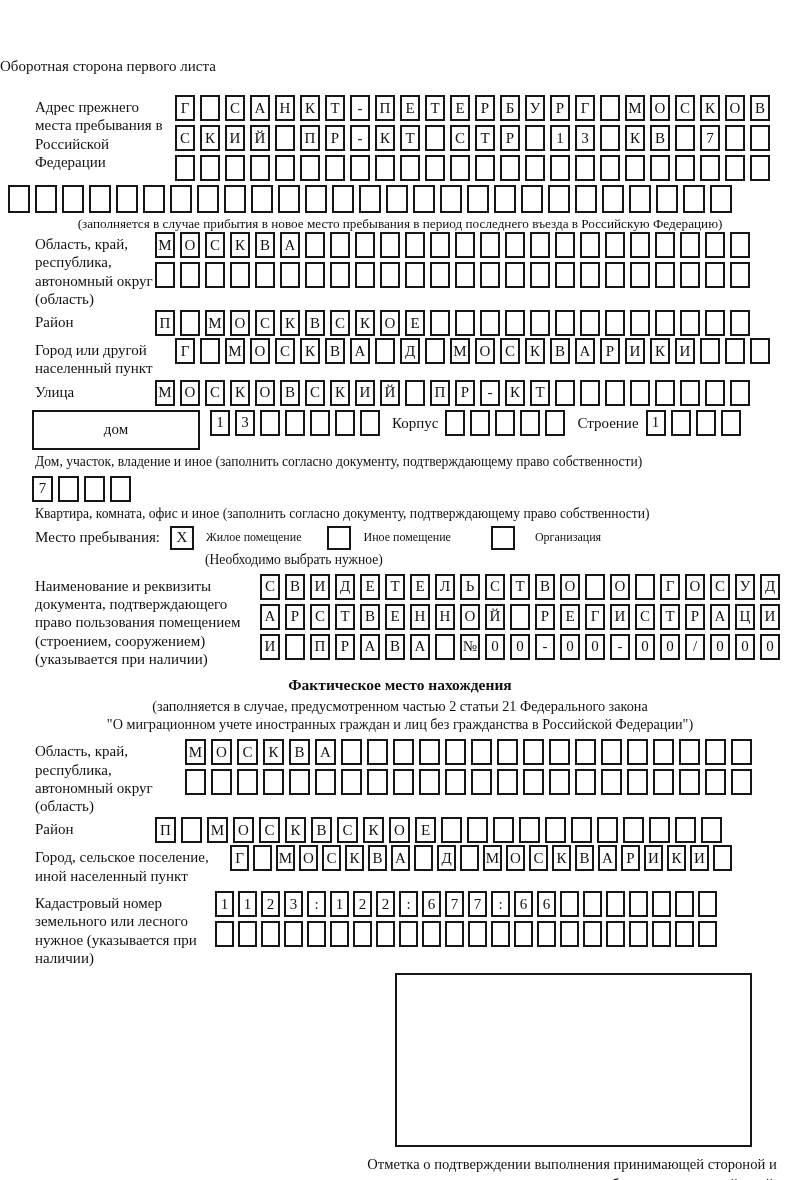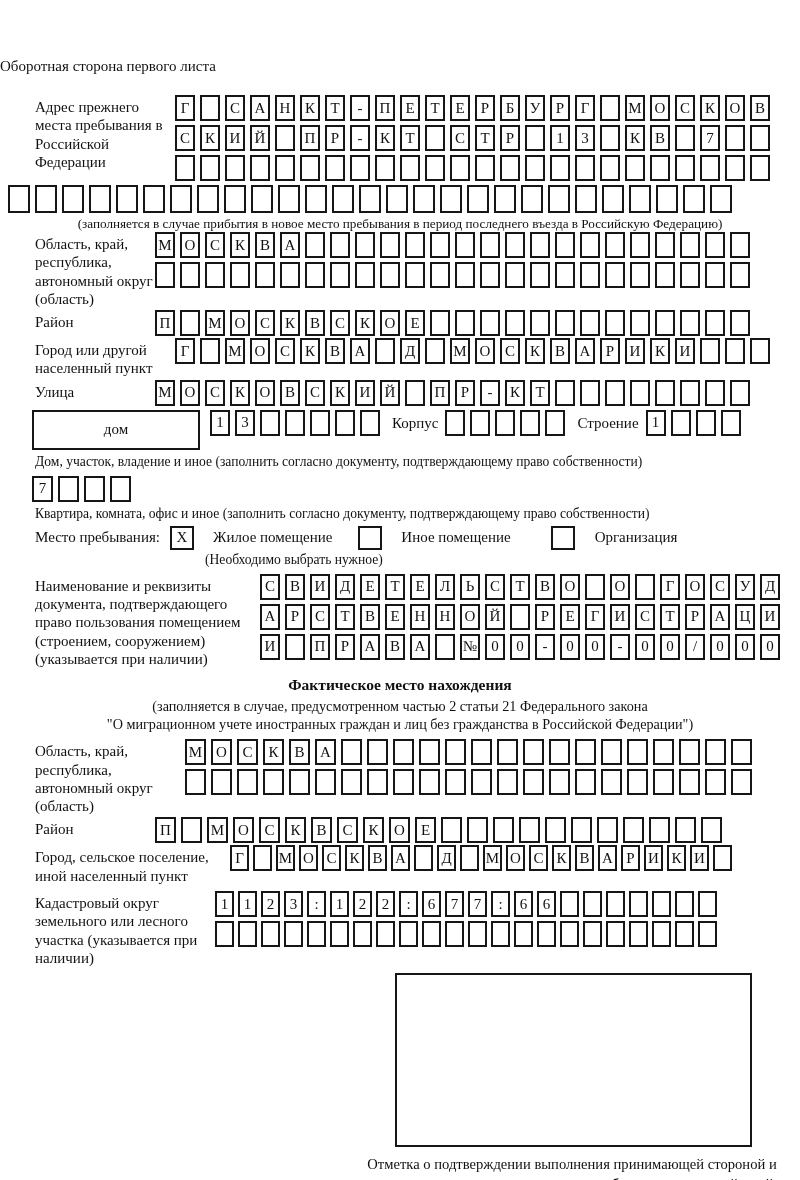--- a/index.html
+++ b/index.html
@@ -29,21 +29,21 @@
   .widebox{
     box-sizing:border-box;border:2px solid #161616;height:40px;
     display:flex;align-items:center;justify-content:center;font-size:15px;background:#fff;
   }
   .inline-lbl{font-size:15px;line-height:26px;margin:0 7px;}
   .chk{
     width:24px;height:24px;box-sizing:border-box;border:2px solid #161616;
     display:flex;align-items:center;justify-content:center;font-size:15px;background:#fff;
   }
   .chkrow{display:flex;align-items:center;margin:4px 0 0 35px;}
-  .chkrow .opt-lbl{font-size:15px;margin:0 14px 0 19px;}
+  .chkrow .opt-lbl{font-size:12px;margin:0 14px 0 12px;}
   .chkrow .lead-lbl{font-size:15px;margin-right:10px;}
   .hint{font-size:13.6px;margin:2px 0 0 205px;}
   .stamp{box-sizing:border-box;border:2px solid #161616;width:357px;height:174px;margin:6px 0 0 395px;background:#fff;}
   .stampcap{width:432px;margin:8px 0 0 356px;text-align:center;font-size:14.6px;line-height:1.35;}
   .mt2{margin-top:2px;}.mt4{margin-top:4px;}.mt6{margin-top:6px;}.mt20{margin-top:20px;}
 </style>
 </head>
 <body>
 
 <div class="page">
@@ -546,21 +546,21 @@
         <span class="cell">А</span>
         <span class="cell">Р</span>
         <span class="cell">И</span>
         <span class="cell">К</span>
         <span class="cell">И</span>
         <span class="cell"></span>
       </div>
   </div>
 
   <div class="frow mt6">
-    <div class="flabel" style="width:180px;">Кадастровый округ земельного или лесного участка (указывается при наличии)</div>
+    <div class="flabel" style="width:180px;">Кадастровый номер земельного или лесного нужное (указывается при наличии)</div>
     <div class="cellgrid">
       <div class="cellrow sm">
           <span class="cell">1</span>
           <span class="cell">1</span>
           <span class="cell">2</span>
           <span class="cell">3</span>
           <span class="cell">:</span>
           <span class="cell">1</span>
           <span class="cell">2</span>
           <span class="cell">2</span>

